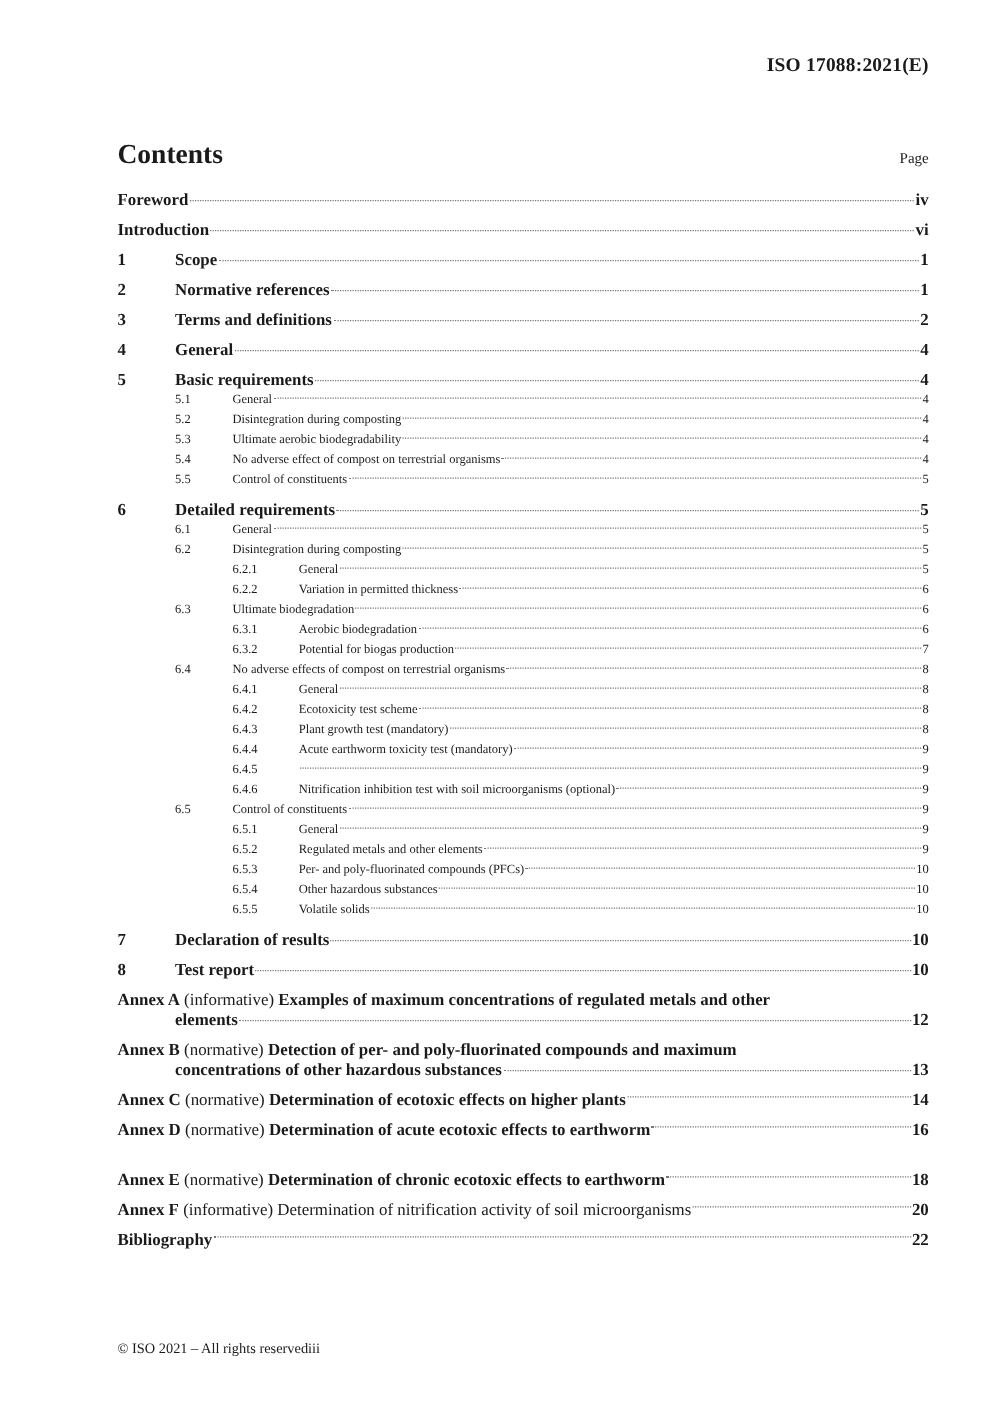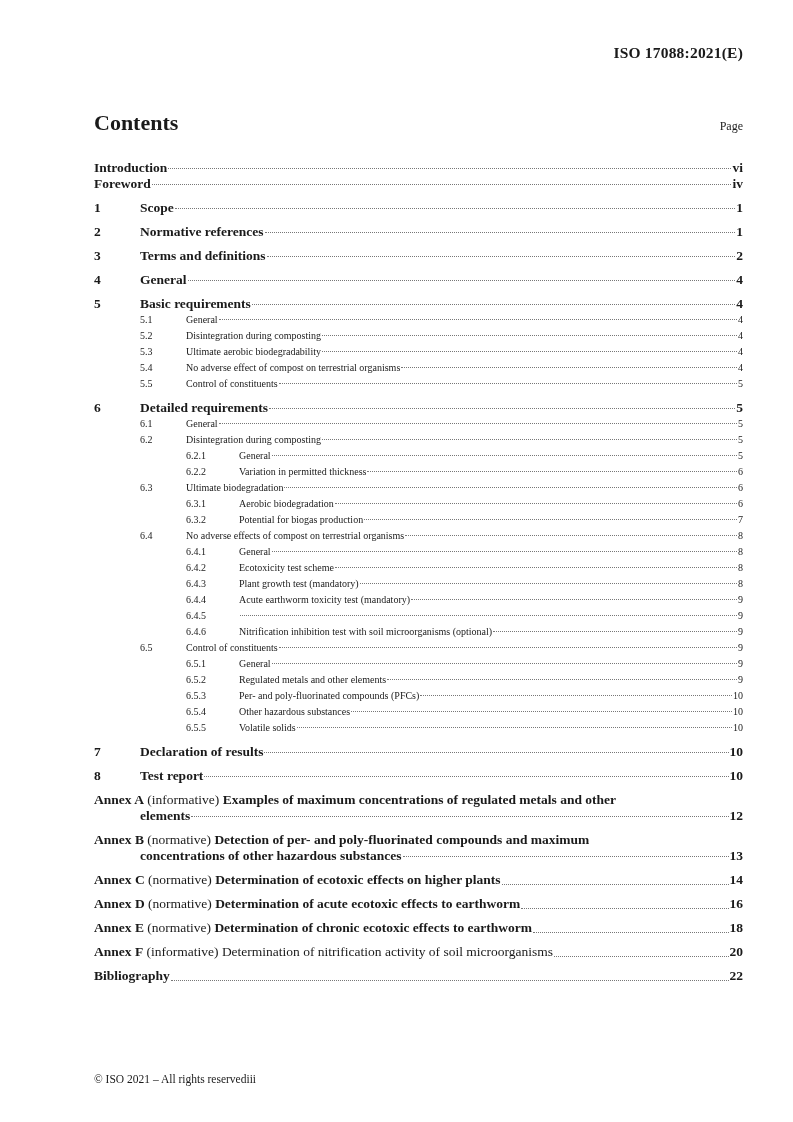--- a/index.html
+++ b/index.html
@@ -22,45 +22,45 @@
   .l1 .num { width: 46px; margin-left: 46px; }
   .l1 .txt, .l2 .txt {}
   .l2 .num { width: 53px; margin-left: 92px; }
   .gap { margin-top: 8px; }
   .annex { display: block; font-size: 13.5px; line-height: 16px; }
   .annex .head { font-weight: bold; }
   .annex .kind { font-weight: normal; }
   .annex .title-b { font-weight: bold; }
   .annex-line2 { display: flex; align-items: baseline; padding-left: 46px; font-weight: bold; font-size: 13.5px; line-height: 16px; }
   .annex-line2 .dots, .annex-one .dots { flex: 1 1 auto; border-bottom: 1px dotted #777; margin: 0 1px; position: relative; top: -3px; }
-  .annex-one { display: flex; align-items: flex-end; font-size: 13.5px; line-height: 16px; }
+  .annex-one { display: flex; align-items: center; font-size: 13.5px; line-height: 16px; }
   .annex-one .t { white-space: nowrap; }
   .annex-one .pg, .annex-line2 .pg { font-weight: bold; }
   .footer { position: absolute; left: 94px; right: 50px; top: 1073px; display: flex; justify-content: flex-start; font-size: 11.5px; }
 </style>
 </head>
 <body>
 
 <div class="doc-id">ISO 17088:2021(E)</div>
 
 <div class="title-row">
   <span class="title">Contents</span>
   <span class="page-lbl">Page</span>
 </div>
 
 <div class="toc" id="toc">
-    <div class="row l0 gap">
-      <span class="txt">Introduction</span>
-      <span class="dots"></span>
-      <span class="pg">vi</span>
-    </div>
     <div class="row l0">
       <span class="txt">Foreword</span>
       <span class="dots"></span>
       <span class="pg">iv</span>
+    </div>
+    <div class="row l0 gap">
+      <span class="txt">Introduction</span>
+      <span class="dots"></span>
+      <span class="pg">vi</span>
     </div>
     <div class="row l0 gap">
       <span class="num">1</span>
       <span class="txt">Scope</span>
       <span class="dots"></span>
       <span class="pg">1</span>
     </div>
     <div class="row l0 gap">
       <span class="num">2</span>
       <span class="txt">Normative references</span>
@@ -275,21 +275,21 @@
         <span class="pg">14</span>
       </div>
     </div>
     <div style="margin-top: 8px;">
       <div class="annex-one">
         <span class="t"><span class="head" style="font-weight: bold;">Annex D</span> <span class="kind">(normative)</span> <span class="title-b" style="font-weight: bold;">Determination of acute ecotoxic effects to earthworm</span></span>
         <span class="dots"></span>
         <span class="pg">16</span>
       </div>
     </div>
-    <div style="margin-top: 8px;">
+    <div style="margin-top: 24px;">
       <div class="annex-one">
         <span class="t"><span class="head" style="font-weight: bold;">Annex E</span> <span class="kind">(normative)</span> <span class="title-b" style="font-weight: bold;">Determination of chronic ecotoxic effects to earthworm</span></span>
         <span class="dots"></span>
         <span class="pg">18</span>
       </div>
     </div>
     <div style="margin-top: 8px;">
       <div class="annex-one">
         <span class="t"><span class="head" style="font-weight: bold;">Annex F</span> <span class="kind">(informative)</span> <span class="title-b" style="font-weight: normal;">Determination of nitrification activity of soil microorganisms</span></span>
         <span class="dots"></span>

